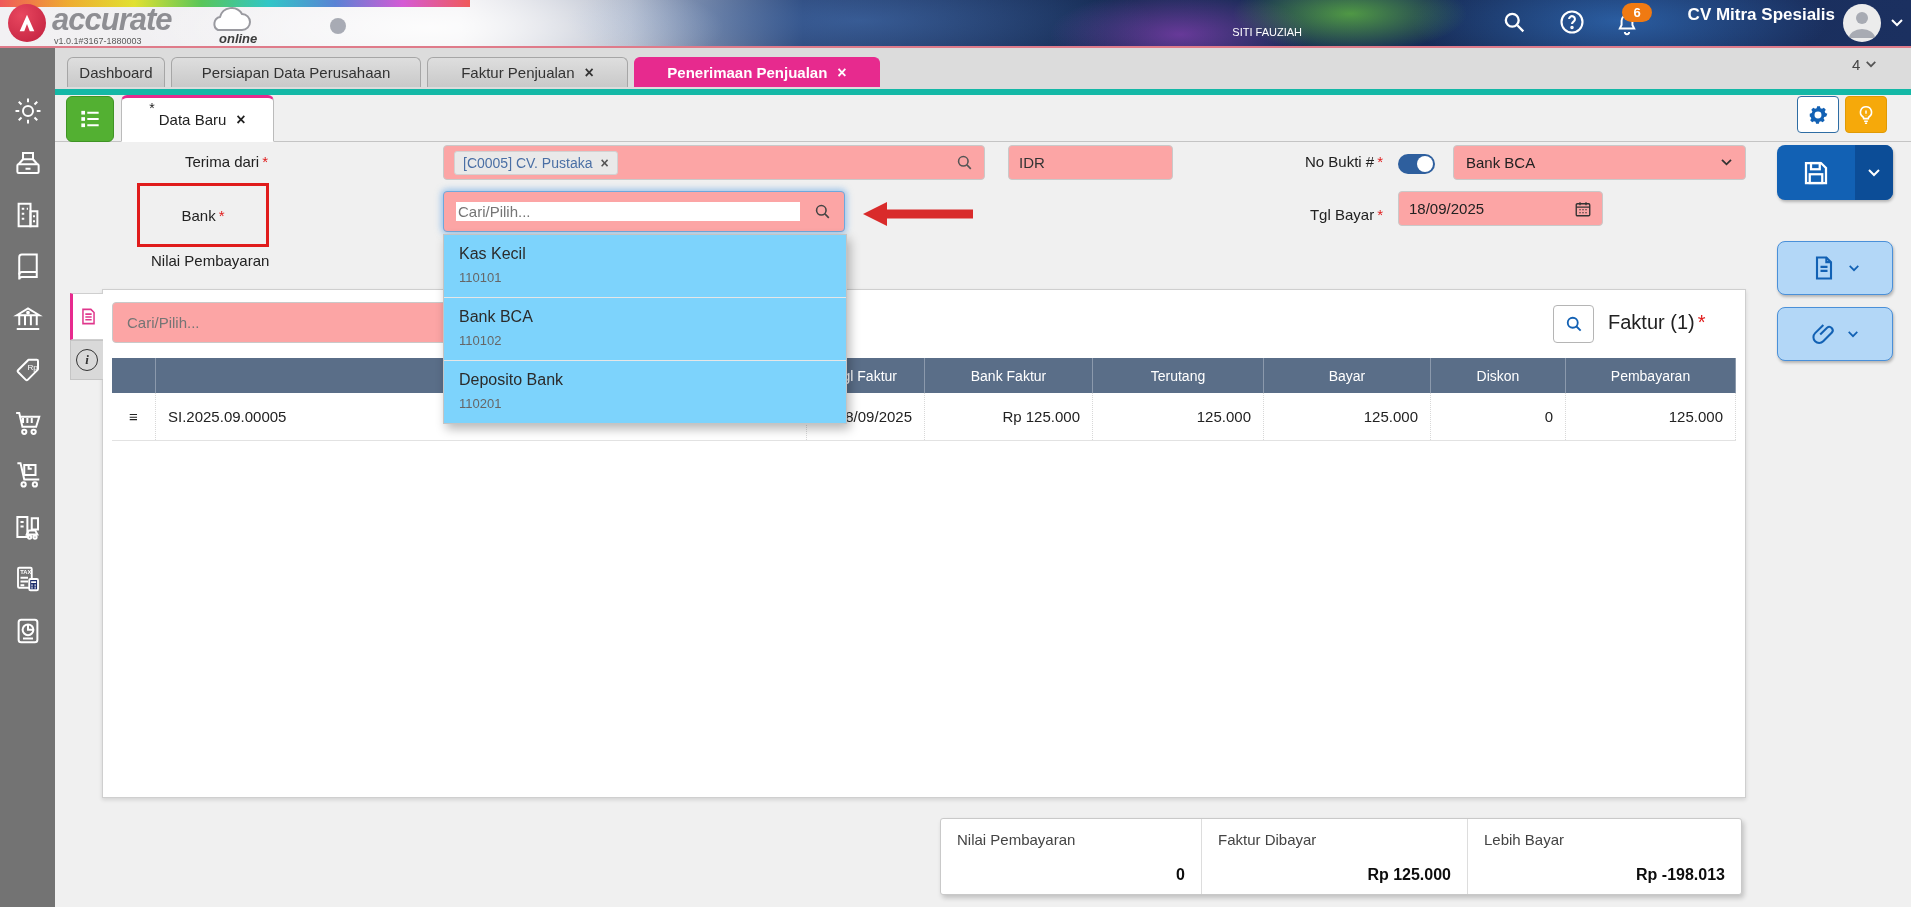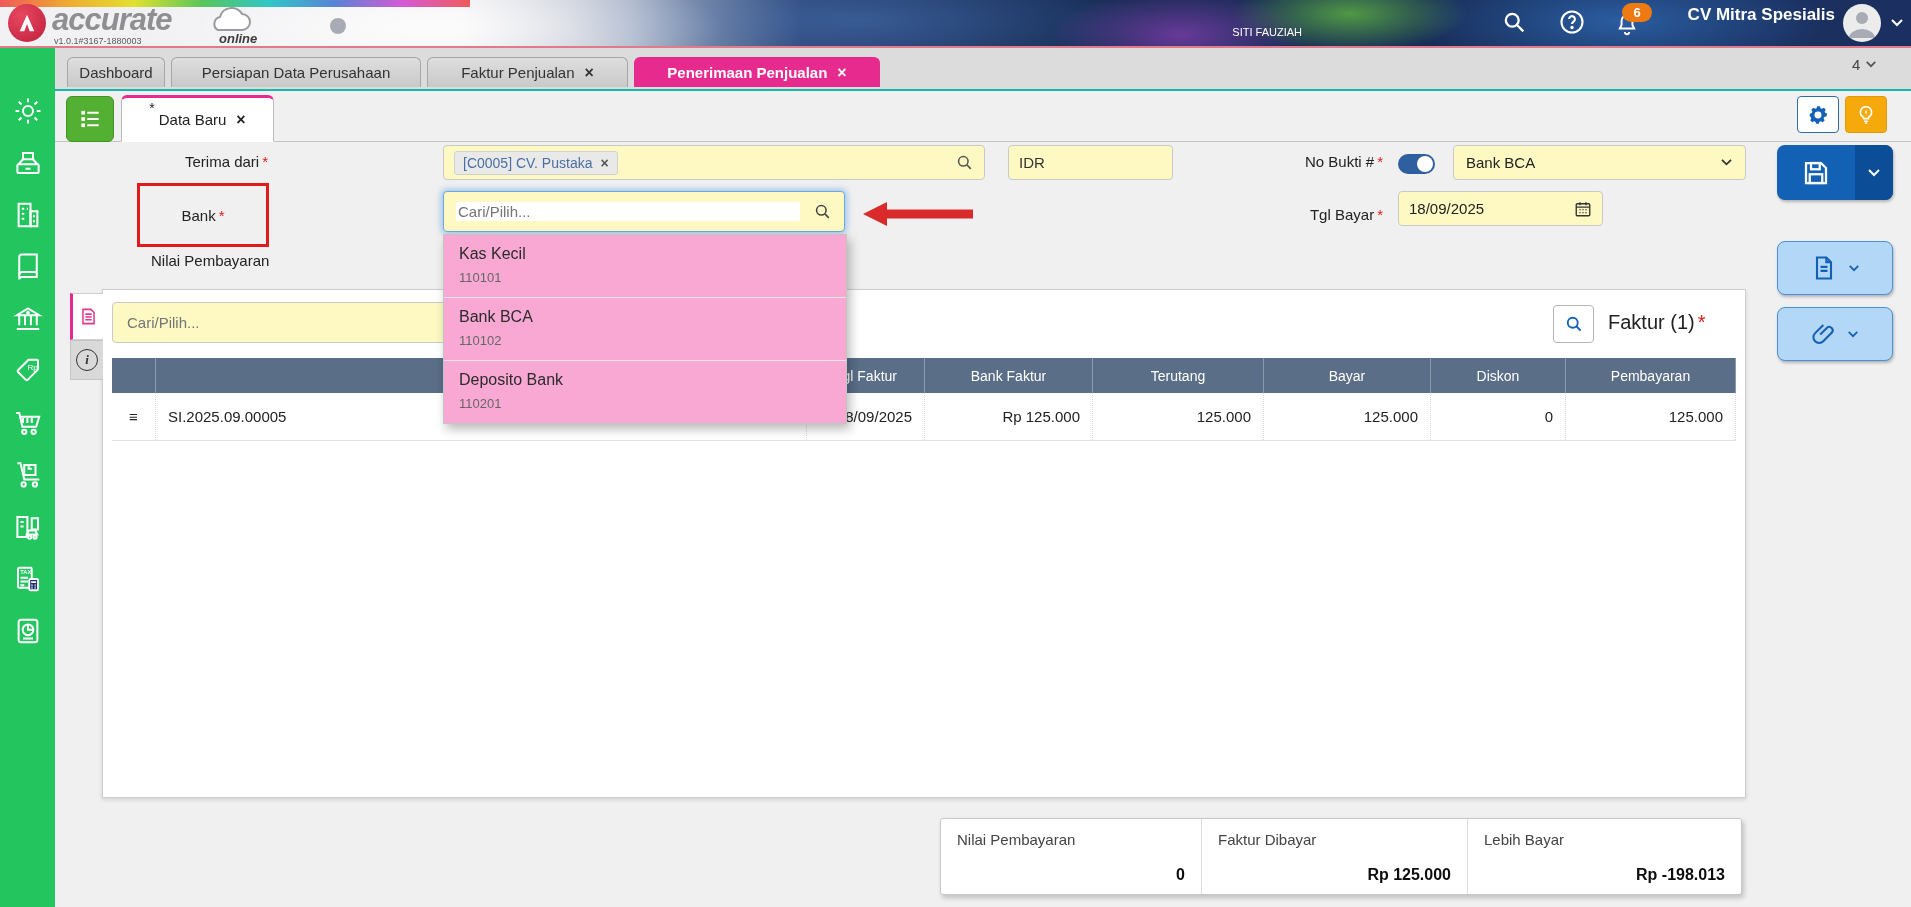--- a/index.html
+++ b/index.html
@@ -26,63 +26,63 @@
   .online{left:219px;top:31px;font-size:13px;font-style:italic;font-weight:bold;color:#3c3c3c;}
   .graydot{left:330px;top:18px;width:16px;height:16px;border-radius:50%;background:#9a9ea8;opacity:.85;}
   .topicon{width:30px;height:30px;top:8px;cursor:pointer;}
   #notif-badge{left:1622px;top:3px;min-width:30px;height:19px;background:#f07a12;border-radius:10px;
       color:#fff;font-size:13px;font-weight:bold;text-align:center;line-height:19px;}
   #company{right:76px;top:5px;text-align:right;color:#fff;}
   #company .c1{font-size:17px;font-weight:bold;}
   #company .c2{font-size:11px;margin-top:1px;}
   #avatar{left:1843px;top:4px;width:38px;height:38px;border-radius:50%;background:#ececec;overflow:hidden;}
   
-  #tabbar{left:0;top:48px;width:1911px;height:41px;background:#dcdcdc;border-bottom:2px solid #14b8a6;}
+  #tabbar{left:0;top:48px;width:1911px;height:41px;background:#dcdcdc;border-bottom:6px solid #14b8a6;}
   .tab{position:absolute;top:9px;height:30px;border:1px solid #a6a6a6;border-bottom:none;
       border-radius:6px 6px 0 0;background:linear-gradient(#dedede,#c9c9c9);
       display:flex;align-items:center;justify-content:center;gap:10px;
       font-size:15px;color:#333;cursor:pointer;box-sizing:border-box;}
   .tab.active{background:#e72a8e;border-color:#e72a8e;color:#fff;font-weight:bold;}
   .tab .x{font-weight:bold;font-size:16px;line-height:1;}
   .tab.active .x{color:#fff;}
   #tab-overflow{left:1852px;top:56px;font-size:15px;color:#444;display:flex;align-items:center;gap:5px;cursor:pointer;}
   
-  #sidebar{left:0;top:48px;width:55px;height:859px;background:#22c55e;}
+  #sidebar{left:0;top:48px;width:55px;height:859px;background:#737373;}
   .side-item{position:absolute;left:0;width:55px;height:46px;display:flex;align-items:center;justify-content:center;cursor:pointer;}
   
   #subtab-line{left:55px;top:141px;width:1856px;height:1px;background:#c4c4c4;}
   #list-btn{left:66px;top:96px;width:46px;height:44px;background:#53b032;border:1px solid #3f9424;border-radius:6px;
      display:flex;align-items:center;justify-content:center;cursor:pointer;}
   #databaru-tab{left:121px;top:95px;width:153px;height:47px;background:#fff;border:1px solid #bbb;border-bottom:1px solid #fff;
      border-top:3px solid #e72a8e;border-radius:6px 6px 0 0;box-sizing:border-box;
      display:flex;align-items:center;justify-content:center;gap:10px;font-size:15px;color:#222;cursor:pointer;}
   #databaru-tab .dirty{color:#222;font-size:14px;align-self:flex-start;margin:2px -6px 0 0;}
   #databaru-tab .x{font-weight:bold;font-size:16px;}
   .sq-btn{position:absolute;top:96px;width:40px;height:35px;border-radius:4px;display:flex;align-items:center;justify-content:center;cursor:pointer;}
   #gear-btn{left:1797px;background:#fff;border:1px solid #2e6da4;}
   #bulb-btn{left:1845px;background:#f6a90a;border:1px solid #e09a05;}
   
   .flabel{font-size:15px;color:#222;}
   .req{color:#e01b1b;margin-left:3px;}
-  .field{background:#fef9c3;border:1px solid #c9c9c9;border-radius:4px;box-sizing:border-box;display:flex;align-items:center;}
+  .field{background:#fca5a5;border:1px solid #c9c9c9;border-radius:4px;box-sizing:border-box;display:flex;align-items:center;}
   #chip-field{left:443px;top:145px;width:542px;height:35px;padding:0 10px;justify-content:space-between;cursor:text;}
   .chip{background:#e9e9e9;border:1px solid #d2d2d2;border-radius:3px;padding:3px 8px;font-size:14px;color:#4a6fa5;
         display:flex;align-items:center;gap:8px;}
   .chip .x{color:#555;font-weight:bold;cursor:pointer;}
   #idr-field{left:1008px;top:145px;width:165px;height:35px;padding:0 10px;font-size:15px;color:#333;}
   #toggle{left:1398px;top:154px;width:37px;height:20px;border-radius:11px;background:#2e5f9e;cursor:pointer;}
   #toggle .knob{position:absolute;right:2px;top:2px;width:16px;height:16px;border-radius:50%;background:#fff;}
   #bankbca-select{left:1453px;top:145px;width:293px;height:35px;padding:0 12px;justify-content:space-between;font-size:15px;color:#222;cursor:pointer;}
   #date-field{left:1398px;top:191px;width:205px;height:35px;padding:0 10px;justify-content:space-between;font-size:15px;color:#222;cursor:pointer;}
   #red-box{left:137px;top:183px;width:126px;height:58px;border:3px solid #e01b1b;z-index:70;display:flex;align-items:center;justify-content:center;}
   
   #dd-search{left:443px;top:191px;width:402px;height:41px;z-index:55;padding:0 12px;justify-content:space-between;
      border:1px solid #6ea8dc;box-shadow:0 0 6px 2px rgba(90,160,230,.55);}
   #dd-search input{border:none;outline:none;font-size:15px;color:#333;width:340px;font-family:inherit;}
-  #dd-list{left:443px;top:234px;width:402px;z-index:55;background:#f9a8d4;border:1px solid #c4c4c4;
+  #dd-list{left:443px;top:234px;width:402px;z-index:55;background:#7dd3fc;border:1px solid #c4c4c4;
      box-shadow:3px 5px 10px rgba(0,0,0,.28);}
   .dd-item{padding:10px 15px 12px;border-bottom:1px solid #e6e6e6;cursor:pointer;}
   .dd-item:last-child{border-bottom:none;}
   .dd-name{font-size:16px;color:#2b2b2b;}
   .dd-code{font-size:13px;color:#666;margin-top:7px;}
   #red-arrow{left:863px;top:201px;z-index:70;}
   
   .big-btn{position:absolute;left:1777px;width:116px;border-radius:8px;display:flex;cursor:pointer;box-shadow:1px 2px 3px rgba(0,0,0,.25);}
   #save-btn{top:145px;height:55px;background:#1261b4;}
   #save-btn .main{width:78px;display:flex;align-items:center;justify-content:center;border-radius:8px 0 0 8px;}

